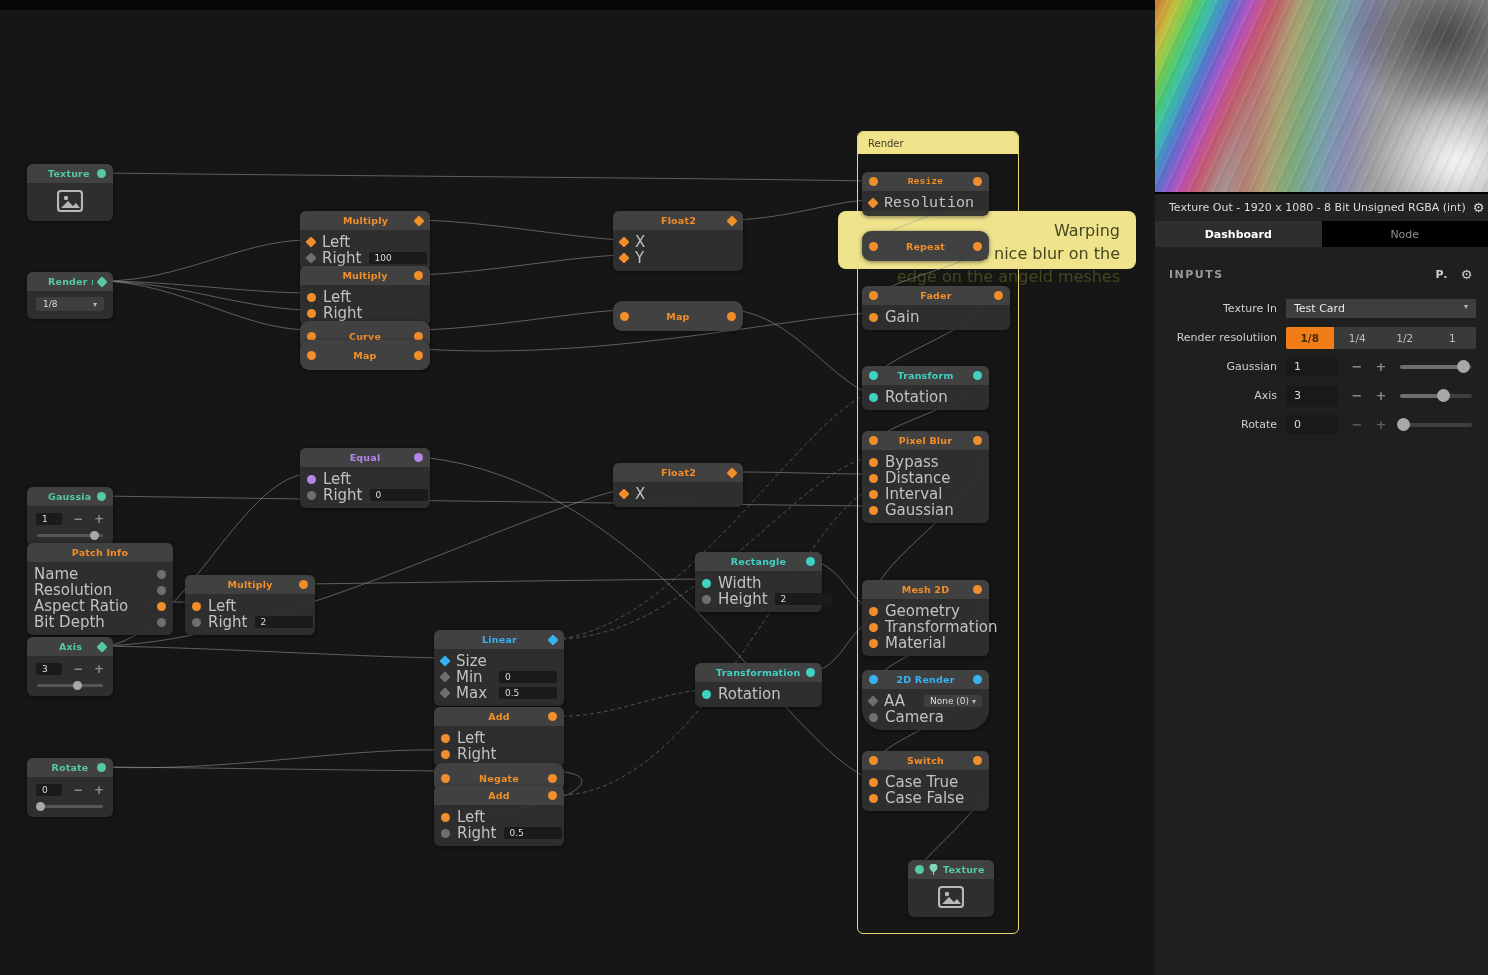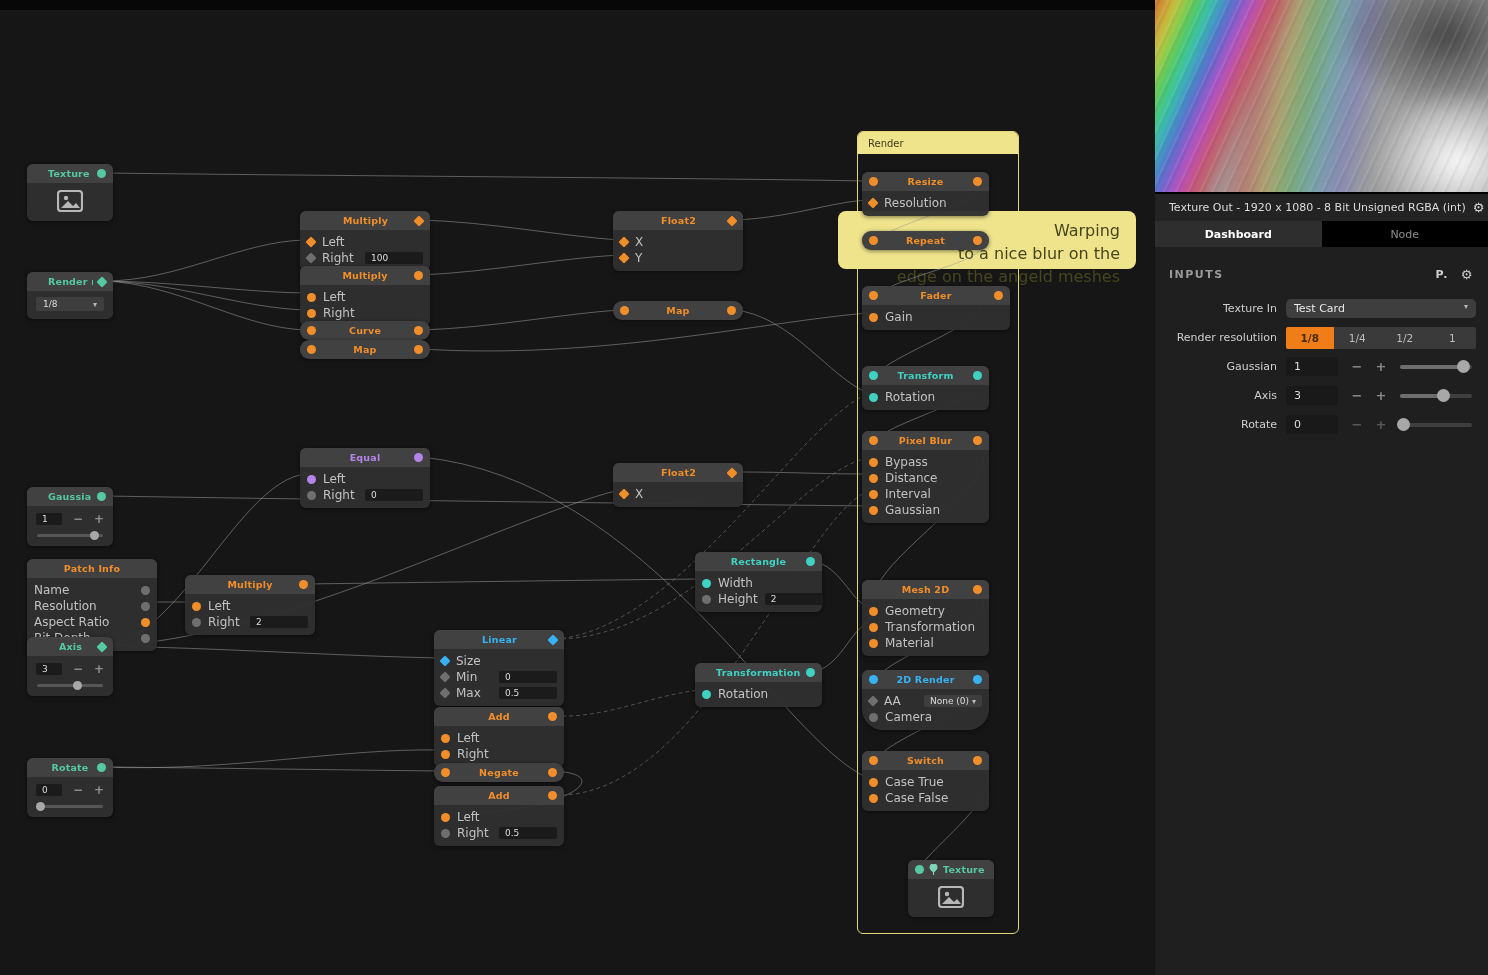--- a/index.html
+++ b/index.html
@@ -20,32 +20,32 @@
   
   svg.edges{position:absolute;left:0;top:0;z-index:3;pointer-events:none;}
   svg.edges path{fill:none;stroke:#9a9a9a;stroke-opacity:.55;stroke-width:1;}
   svg.edges path.dash{stroke-dasharray:4 3;stroke-opacity:.45;}
   
   .node{position:absolute;background:rgba(47,47,47,.97);border-radius:6px;z-index:4;
     box-shadow:0 1px 4px rgba(0,0,0,.5);color:#c8c8c8;}
   .nh{height:19px;background:#414141;border-radius:6px 6px 0 0;display:flex;
     align-items:center;padding:0 7px;gap:5px;}
   .node.single{background:#414141;border-radius:9px;}
-  .node.single .nh{background:transparent;border-radius:0;height:19px;}
+  .node.single .nh{background:transparent;border-radius:0;height:30px;}
   .nt{flex:1;text-align:center;font-weight:bold;font-size:9.5px;letter-spacing:.2px;
       white-space:nowrap;overflow:hidden;}
   .c-or{color:#f18e2a}.c-gr{color:#55c9a2}.c-tl{color:#3fd2c3}.c-bl{color:#38b2f2}.c-pu{color:#b584e8}
   .port{width:9px;height:9px;border-radius:50%;background:#f18e2a;flex:none;display:inline-block;}
   .port.dia{border-radius:1.5px;transform:rotate(45deg);width:8px;height:8px;}
   .port.gray{background:#6f6f6f}.port.green{background:#55c9a2}.port.teal{background:#3fd2c3}
   .port.blue{background:#38b2f2}.port.purple{background:#b584e8}
   .port.ph{visibility:hidden;}
   .rows{padding:4px 0 5px;}
   .row{display:flex;align-items:center;gap:7px;height:16px;padding:0 7px;}
-  .row .lbl{font-size:12px;color:#c2c2c2;white-space:nowrap;}
+  .row .lbl{font-size:15px;color:#c2c2c2;white-space:nowrap;}
   .row.out{justify-content:space-between;}
   .val{margin-left:auto;background:#1b1b1b;border-radius:2px;padding:1px 6px;
        min-width:46px;font-size:9px;color:#ddd;}
   .stepper{display:flex;align-items:center;gap:11px;padding:7px 9px 2px;}
   .stepper .val{margin:0;min-width:14px;text-align:left;}
   .sbtn{color:#8f8f8f;font-size:12px;font-weight:bold;line-height:10px;}
   .slider{position:relative;height:3px;background:#565656;border-radius:2px;margin:7px 10px 9px;}
   .thumb{position:absolute;top:-3px;width:9px;height:9px;border-radius:50%;background:#a8a8a8;margin-left:-4px;}
   .ndrop{display:flex;justify-content:space-between;align-items:center;background:#3e3e3e;
     border-radius:2px;margin:6px 9px 8px;padding:2px 7px;font-size:9px;color:#ddd;}
@@ -72,21 +72,21 @@
   .tab.active{background:#2e2e2e;color:#fff;font-weight:bold;}
   .tab.inactive{background:#000000;color:#8f8f8f;}
   #inputs-header{display:flex;align-items:center;padding:20px 14px 12px;color:#9a9a9a;
     font-weight:bold;font-size:11px;letter-spacing:1.5px;}
   #inputs-header .hicons{margin-left:auto;display:flex;gap:12px;align-items:center;color:#cfcfcf;}
   #inputs-header .hicons .pbadge{font-size:11px;font-weight:bold;}
   #inputs-header .hicons .gear{font-size:13px;font-weight:normal;}
   .prow{display:flex;align-items:center;height:29px;padding:0 12px 0 0;gap:9px;}
   .plabel{width:122px;text-align:right;color:#cfcfcf;font-size:11px;flex:none;white-space:nowrap;}
   .pdrop{flex:1;display:flex;align-items:flex-start;justify-content:space-between;background:#3e3e3e;
-    border-radius:5px;padding:3px 8px;color:#e8e8e8;font-size:11px;}
+    border-radius:0;padding:3px 8px;color:#e8e8e8;font-size:11px;}
   .pseg{flex:1;display:flex;background:#3a3a3a;border-radius:2px;overflow:hidden;height:22px;}
   .pseg span{flex:1;display:flex;align-items:center;justify-content:center;font-size:10.5px;color:#bdbdbd;}
   .pseg span.active{background:#f07d17;color:#472a00;font-weight:bold;}
   .pval{width:36px;background:#191919;border-radius:2px;padding:3px 8px;color:#ddd;font-size:11px;flex:none;}
   .pstep{display:flex;gap:13px;color:#8a8a8a;font-size:13px;font-weight:bold;flex:none;width:44px;justify-content:center;}
   .pstep.dim{color:#5a5a5a;}
   .pslider{position:relative;flex:1;height:4px;background:#3f3f3f;border-radius:2px;margin-right:4px;}
   .pslider .fill{position:absolute;left:0;top:0;bottom:0;background:#6e6e6e;border-radius:2px;}
   .pslider .thumb{top:-5px;width:13px;height:13px;background:#a8a8a8;margin-left:-6px;}
   .imgicon{opacity:.85;}
@@ -283,21 +283,21 @@
     <div class="stepper">
         <span class="val">1</span>
       <span class="sbtn">−</span>
       <span class="sbtn">+</span>
       </div>
     <div class="slider">
         <i class="thumb" style="left:86%"></i>
       </div>
   </div>
 
-  <div class="node" style="left:27px;top:543px;width:130px;margin-top:16px;">
+  <div class="node" style="left:27px;top:543px;width:146px;">
     <div class="nh">
         <span class="nt c-or">Patch Info</span>
       </div>
     <div class="rows">
       <div class="row out">
           <span class="lbl">Name</span>
           <i class="port gray"></i>
         </div>
       <div class="row out">
           <span class="lbl">Resolution</span>
@@ -474,21 +474,21 @@
     <div class="stepper">
         <span class="val">0</span>
       <span class="sbtn">−</span>
       <span class="sbtn">+</span>
       </div>
     <div class="slider">
         <i class="thumb" style="left:5%"></i>
       </div>
   </div>
 
-  <div class="node" style="left:862px;top:172px;width:127px;">
+  <div class="node" style="left:862px;top:172px;width:127px;font-family:Liberation Mono, monospace;">
     <div class="nh">
         <i class="port"></i>
       <span class="nt c-or">Resize</span>
       <i class="port"></i>
       </div>
     <div class="rows">
       <div class="row">
           <i class="port dia"></i>
         <span class="lbl">Resolution</span>
         </div>

